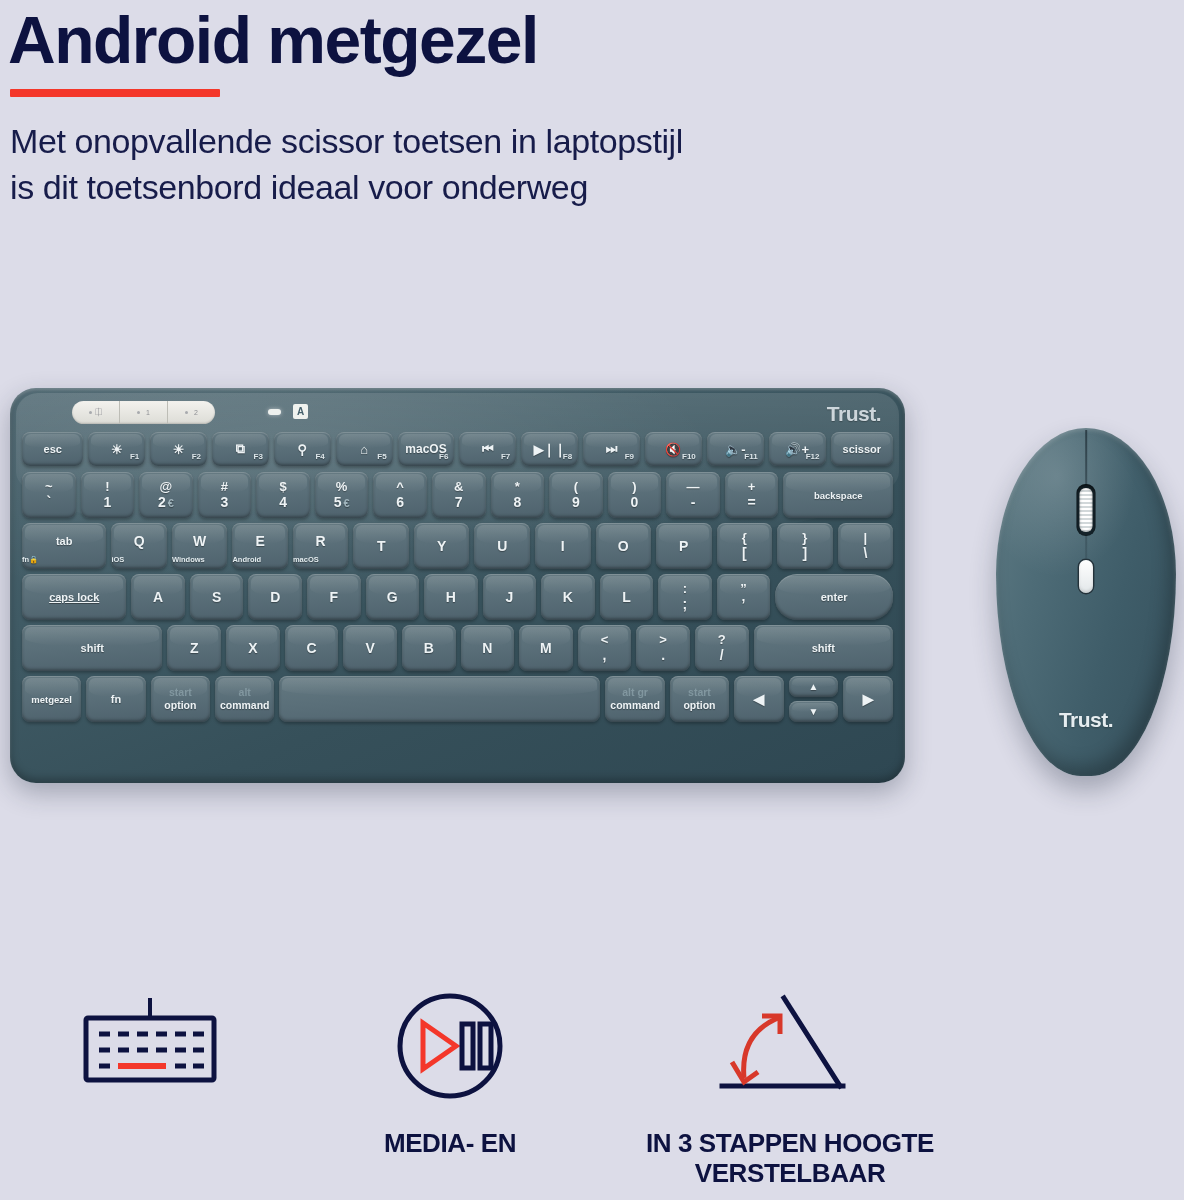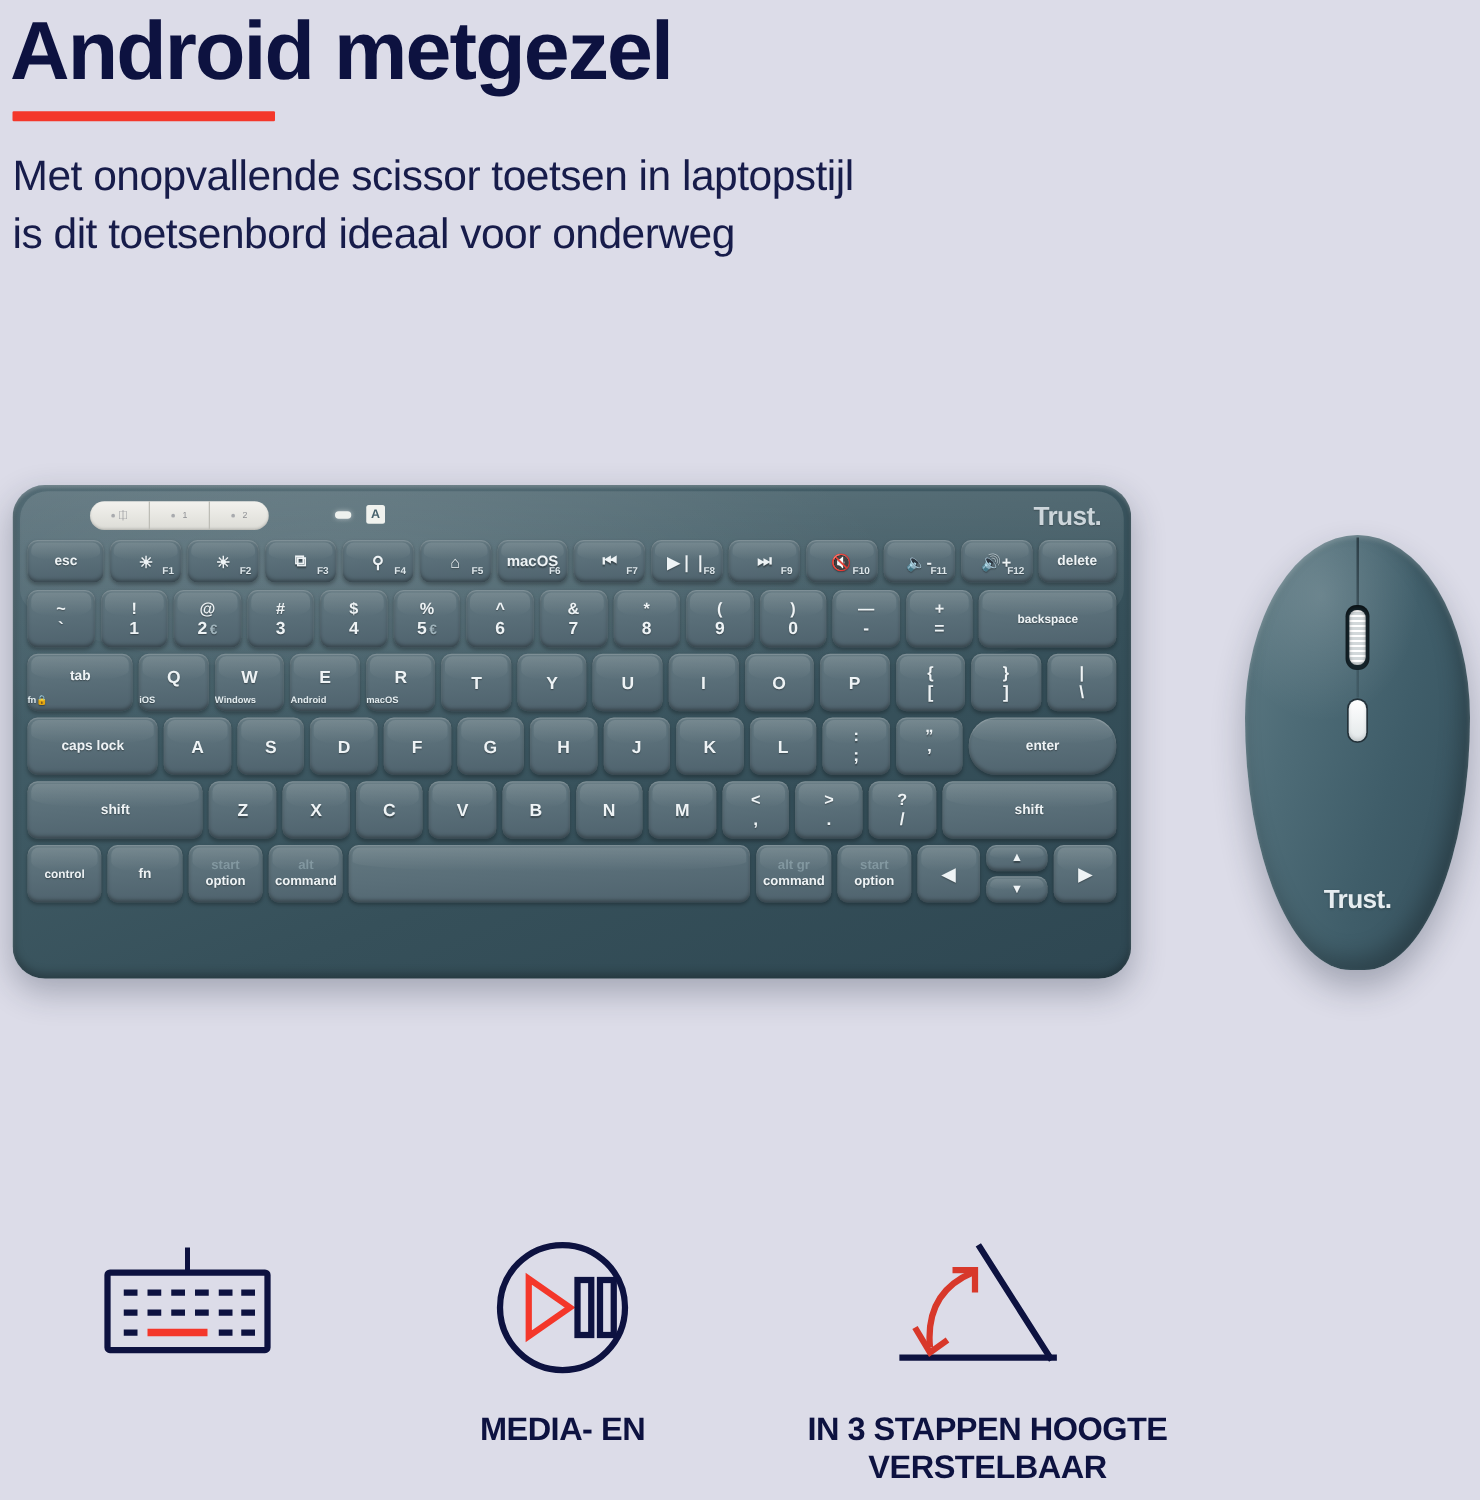--- a/index.html
+++ b/index.html
@@ -115,21 +115,21 @@
   
   .key .stack { display: flex; flex-direction: column; align-items: center; line-height: 1.25; }
   .key .stack .t { font-size: 10.5px; color: #7e949d; text-shadow: none; }
   .key .stack .b { font-size: 10.5px; color: #eef3f5; }
 
   
   .w-esc { flex: 1.08 1 0; }
   .w-del { flex: 1.10 1 0; }
   .w-bsp { flex: 2.05 1 0; }
   .w-tab { flex: 1.52 1 0; }
-  .w-caps{ flex: 1.95 1 0; }
+  .w-caps{ flex: 1.95 1 0; text-decoration: underline; }
   .w-ent { flex: 2.20 1 0; border-radius: 22px; }
   .w-shl { flex: 2.62 1 0; }
   .w-shr { flex: 2.60 1 0; }
   .w-mod { flex: 1.22 1 0; }
   .w-space { flex: 6.6 1 0; }
   .w-arrow { flex: 1.02 1 0; }
   .arrow-stack { flex: 1.02 1 0; display: flex; flex-direction: column; gap: 4px; }
   .arrow-stack .key { flex: 1 1 0; font-size: 10px; }
 
   
@@ -270,21 +270,21 @@
           </div>
         <div class="key">
             <span class="ficon">🔈-</span>
             <span class="fnum">F11</span>
           </div>
         <div class="key">
             <span class="ficon">🔊+</span>
             <span class="fnum">F12</span>
           </div>
         <div class="key small w-del">
-            <span>delete</span>
+            <span>scissor</span>
           </div>
       </div>
 
       <div class="krow">
         <div class="key">
             <span class="dual">
               <span class="up">~</span>
               <span class="lo">`</span>
             </span>
           </div>
@@ -515,21 +515,21 @@
               <span class="lo">/</span>
             </span>
           </div>
         <div class="key small w-shr">
             <span>shift</span>
           </div>
       </div>
 
       <div class="krow">
         <div class="key tiny w-mod">
-            <span>control</span>
+            <span>metgezel</span>
           </div>
         <div class="key small w-mod">
             <span>fn</span>
           </div>
         <div class="key w-mod">
             <span class="stack">
               <span class="t">start</span>
               <span class="b">option</span>
             </span>
           </div>

